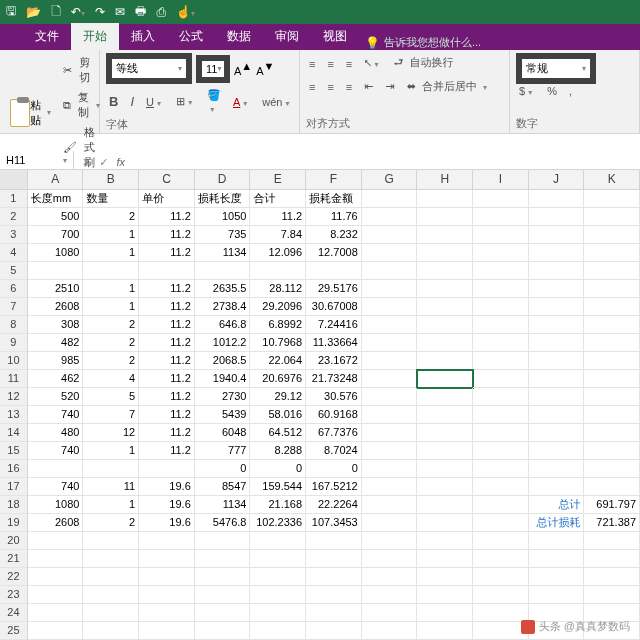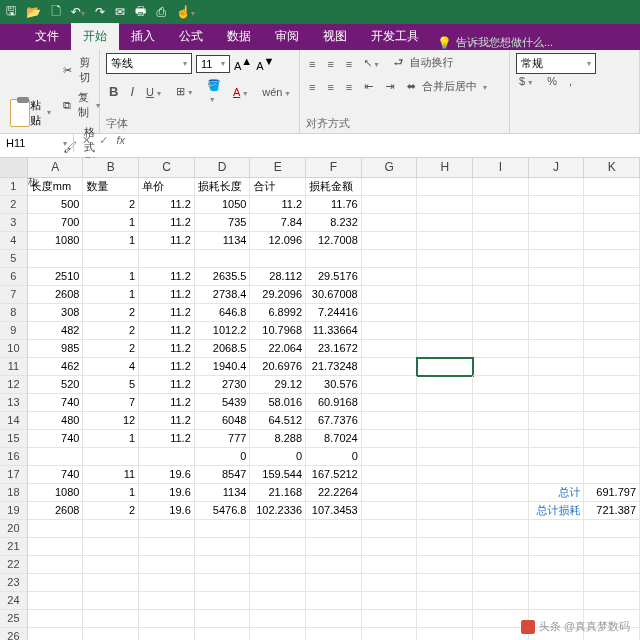--- a/index.html
+++ b/index.html
@@ -13,30 +13,30 @@
 .ribbon{height:84px;background:#f1f1f1;border-bottom:1px solid #d4d4d4;display:flex}
 .grp{border-right:1px solid #d4d4d4;padding:3px 6px 2px;display:flex;flex-direction:column;justify-content:space-between}
 .grp-lbl{color:#666;font-size:11px;padding-top:2px}
 .clip{display:flex;gap:4px}
 .paste-big{display:flex;align-items:center;padding:2px 4px}
 .paste-ico{width:26px;height:28px;background:#fff;border:1px solid #d4a84e;border-radius:2px;position:relative}
 .paste-ico:before{content:"";position:absolute;top:-3px;left:6px;width:12px;height:6px;background:#888;border-radius:2px}
 .mini-btns{display:flex;flex-direction:column;gap:1px;font-size:11px;color:#444}
 .mini-btns span{display:flex;align-items:center;gap:3px;padding:1px 2px}
 .font-top{display:flex;align-items:center;gap:4px;margin-bottom:4px}
-.sel{border:1px solid #404040;background:#fff;padding:2px 4px;font-size:11px;display:flex;align-items:center;justify-content:space-between}
+.sel{border:6px solid #404040;background:#fff;padding:2px 4px;font-size:11px;display:flex;align-items:center;justify-content:space-between}
 .font-name{width:86px}
 .font-size{width:34px}
 .btnrow{display:flex;gap:6px;align-items:center;color:#555}
 .btnrow span{padding:1px 3px}
 .bold{font-weight:bold;font-size:13px}
 .ital{font-style:italic;font-size:13px}
 .align-rows{display:flex;flex-direction:column;gap:4px}
 .num-top{display:flex;align-items:flex-start}
-.namebox-row{height:24px;border-bottom:1px solid #d4d4d4;display:flex;align-items:flex-start;background:#fff}
+.namebox-row{height:36px;border-bottom:1px solid #d4d4d4;display:flex;align-items:flex-end;background:#fff}
 .namebox{width:74px;border-right:1px solid #d4d4d4;padding:3px 6px;display:flex;justify-content:space-between;align-items:center}
 .fx-btns{display:flex;gap:8px;padding:0 8px;color:#888}
 .fx{font-style:italic;color:#666}
 .grid{position:relative}
 .colhdrs{display:flex;height:20px;background:#f3f3f3;border-bottom:1px solid #d4d4d4}
 .corner{width:28px;border-right:1px solid #d4d4d4;background:#e6e6e6}
 .ch{width:56px;border-right:1px solid #d4d4d4;text-align:center;line-height:19px;color:#444;font-size:12px}
 .rows{}
 .row{display:flex;height:18px}
 .rh{width:28px;background:#f0f0f0;border-right:1px solid #d4d4d4;border-bottom:1px solid #e4e4e4;text-align:center;line-height:17px;color:#444;font-size:11px}
@@ -65,21 +65,20 @@
 </div>
 
 <div class="tabs">
   <div class="tab">文件</div>
   <div class="tab active">开始</div>
   <div class="tab">插入</div>
   <div class="tab">公式</div>
   <div class="tab">数据</div>
   <div class="tab">审阅</div>
   <div class="tab">视图</div>
-  <div class="tab">开发工具</div>
   <div class="tell">💡 <span>告诉我您想做什么...</span></div>
 </div>
 
 <div class="ribbon">
   <div class="grp" style="width:100px">
     <div class="clip">
       <div class="paste-big">
         <div class="paste-ico"></div>
         <span>粘贴</span>
           <span class="dd">▾</span>
@@ -158,20 +157,21 @@
             <span>常规</span>
             <span class="dd">▾</span>
           </div>
       </div>
       <div class="btnrow">
         <span>$<span class="dd">▾</span></span>
         <span>%</span>
         <span>,</span>
       </div>
     </div>
+    <div class="grp-lbl">数字</div>
   </div>
 </div>
 
 <div class="namebox-row">
   <div class="namebox">
       <span>H11</span>
       <span class="dd">▾</span>
     </div>
   <div class="fx-btns">
     <span>✕</span>

